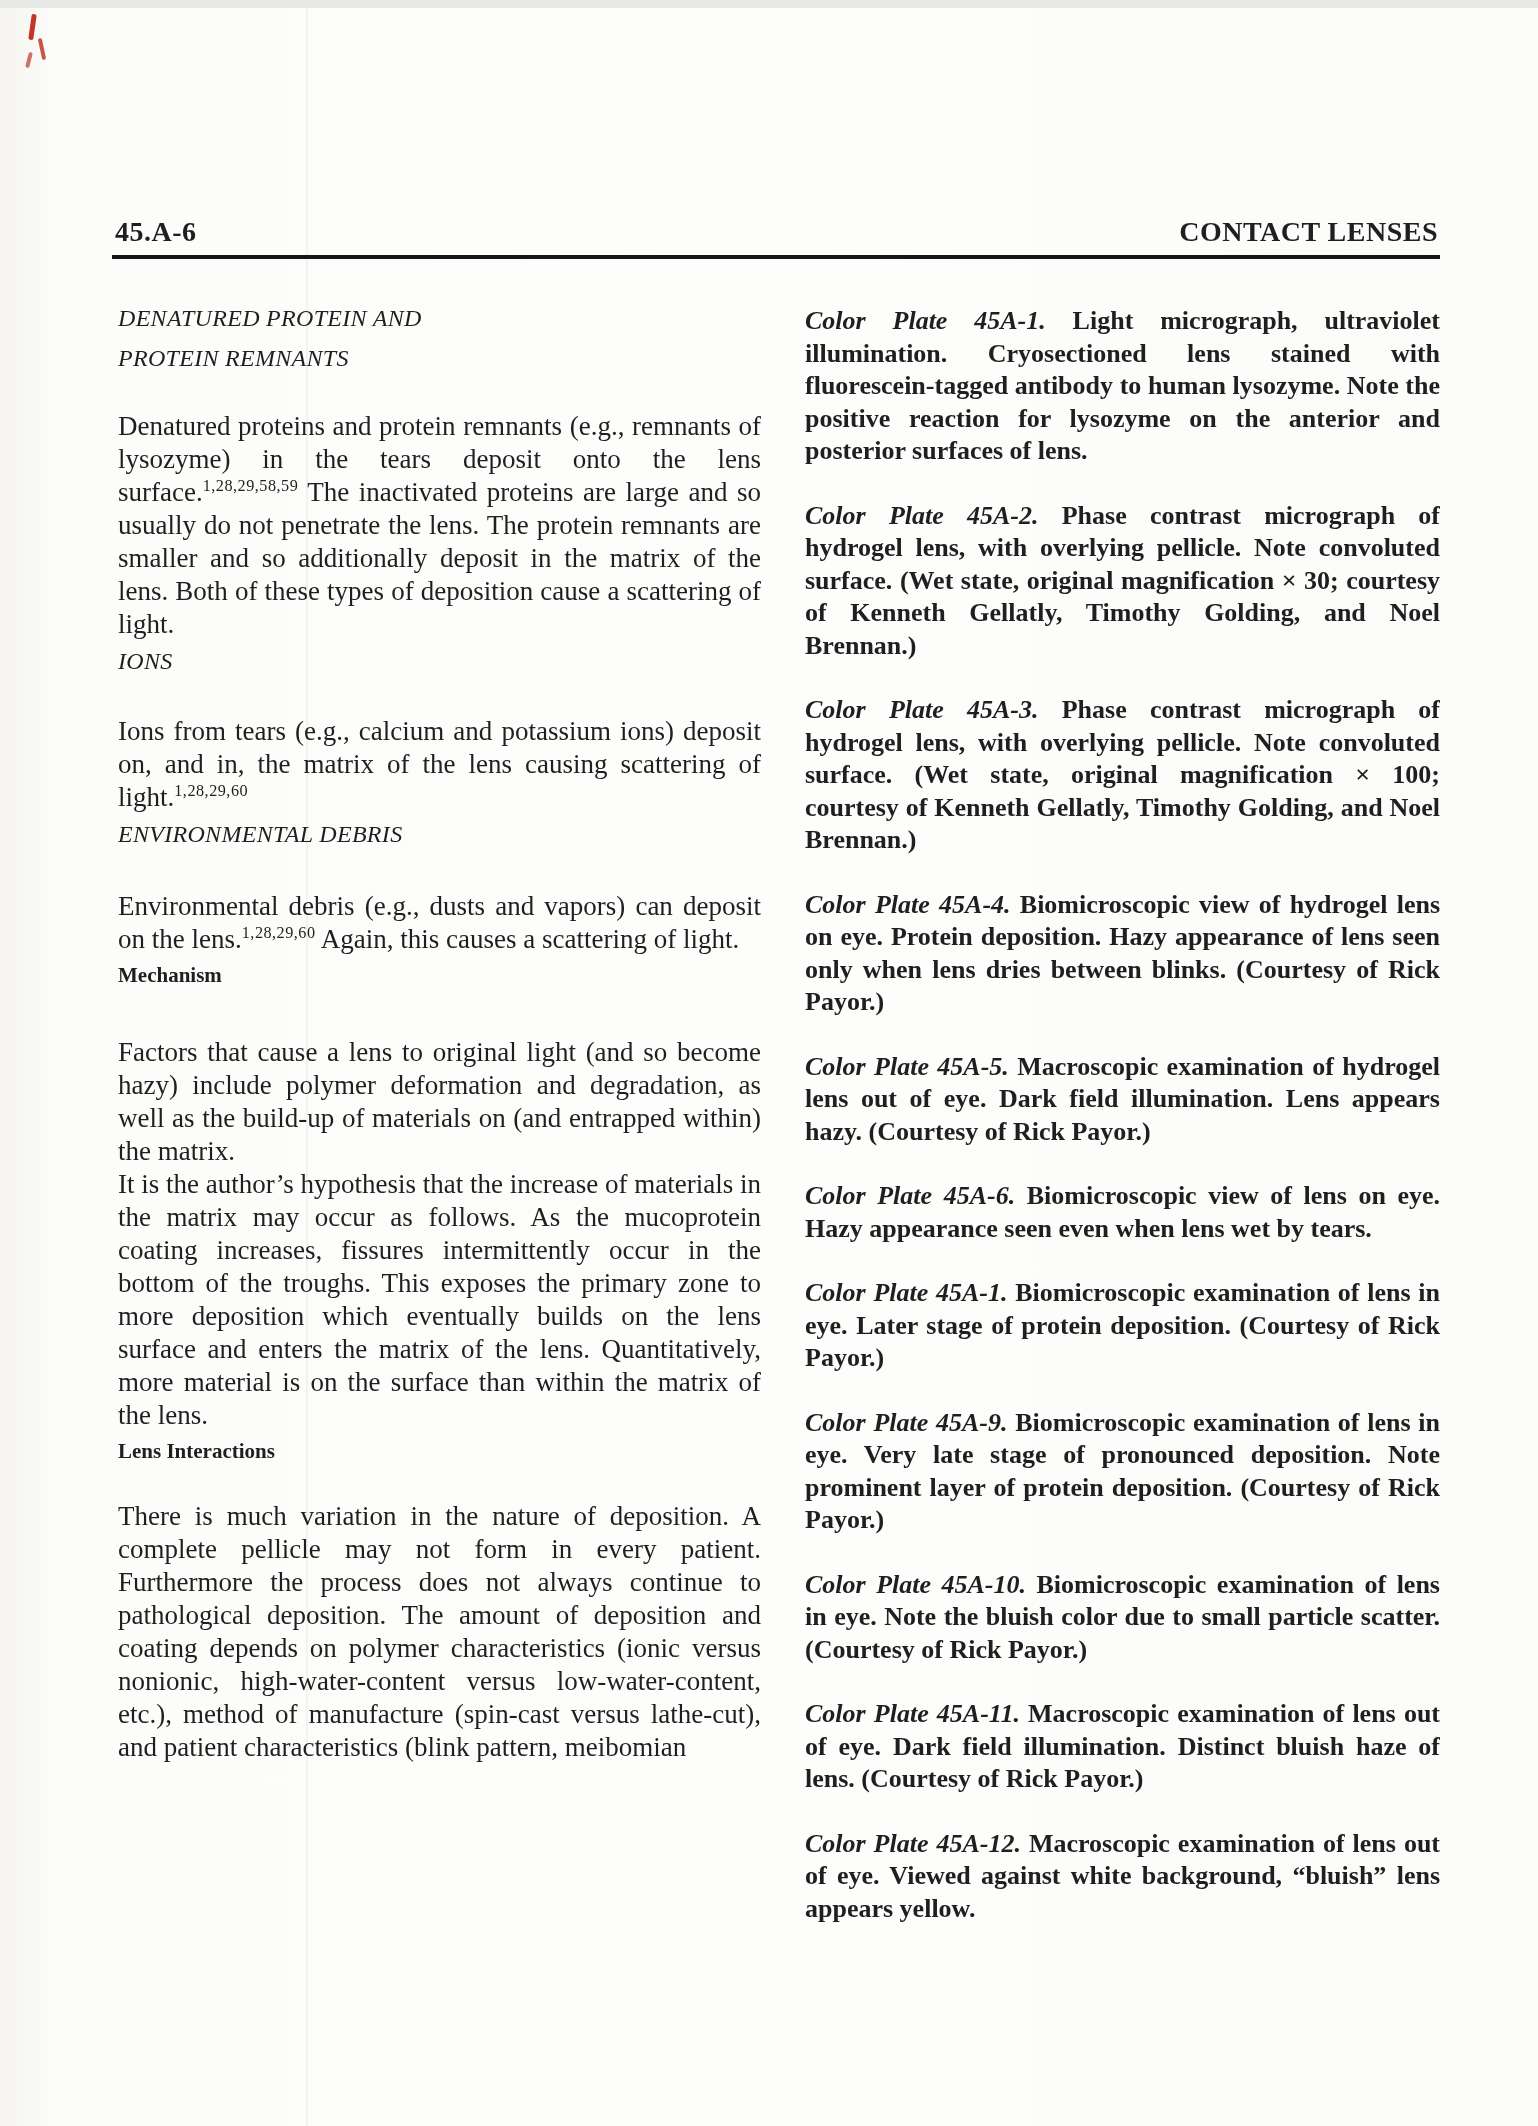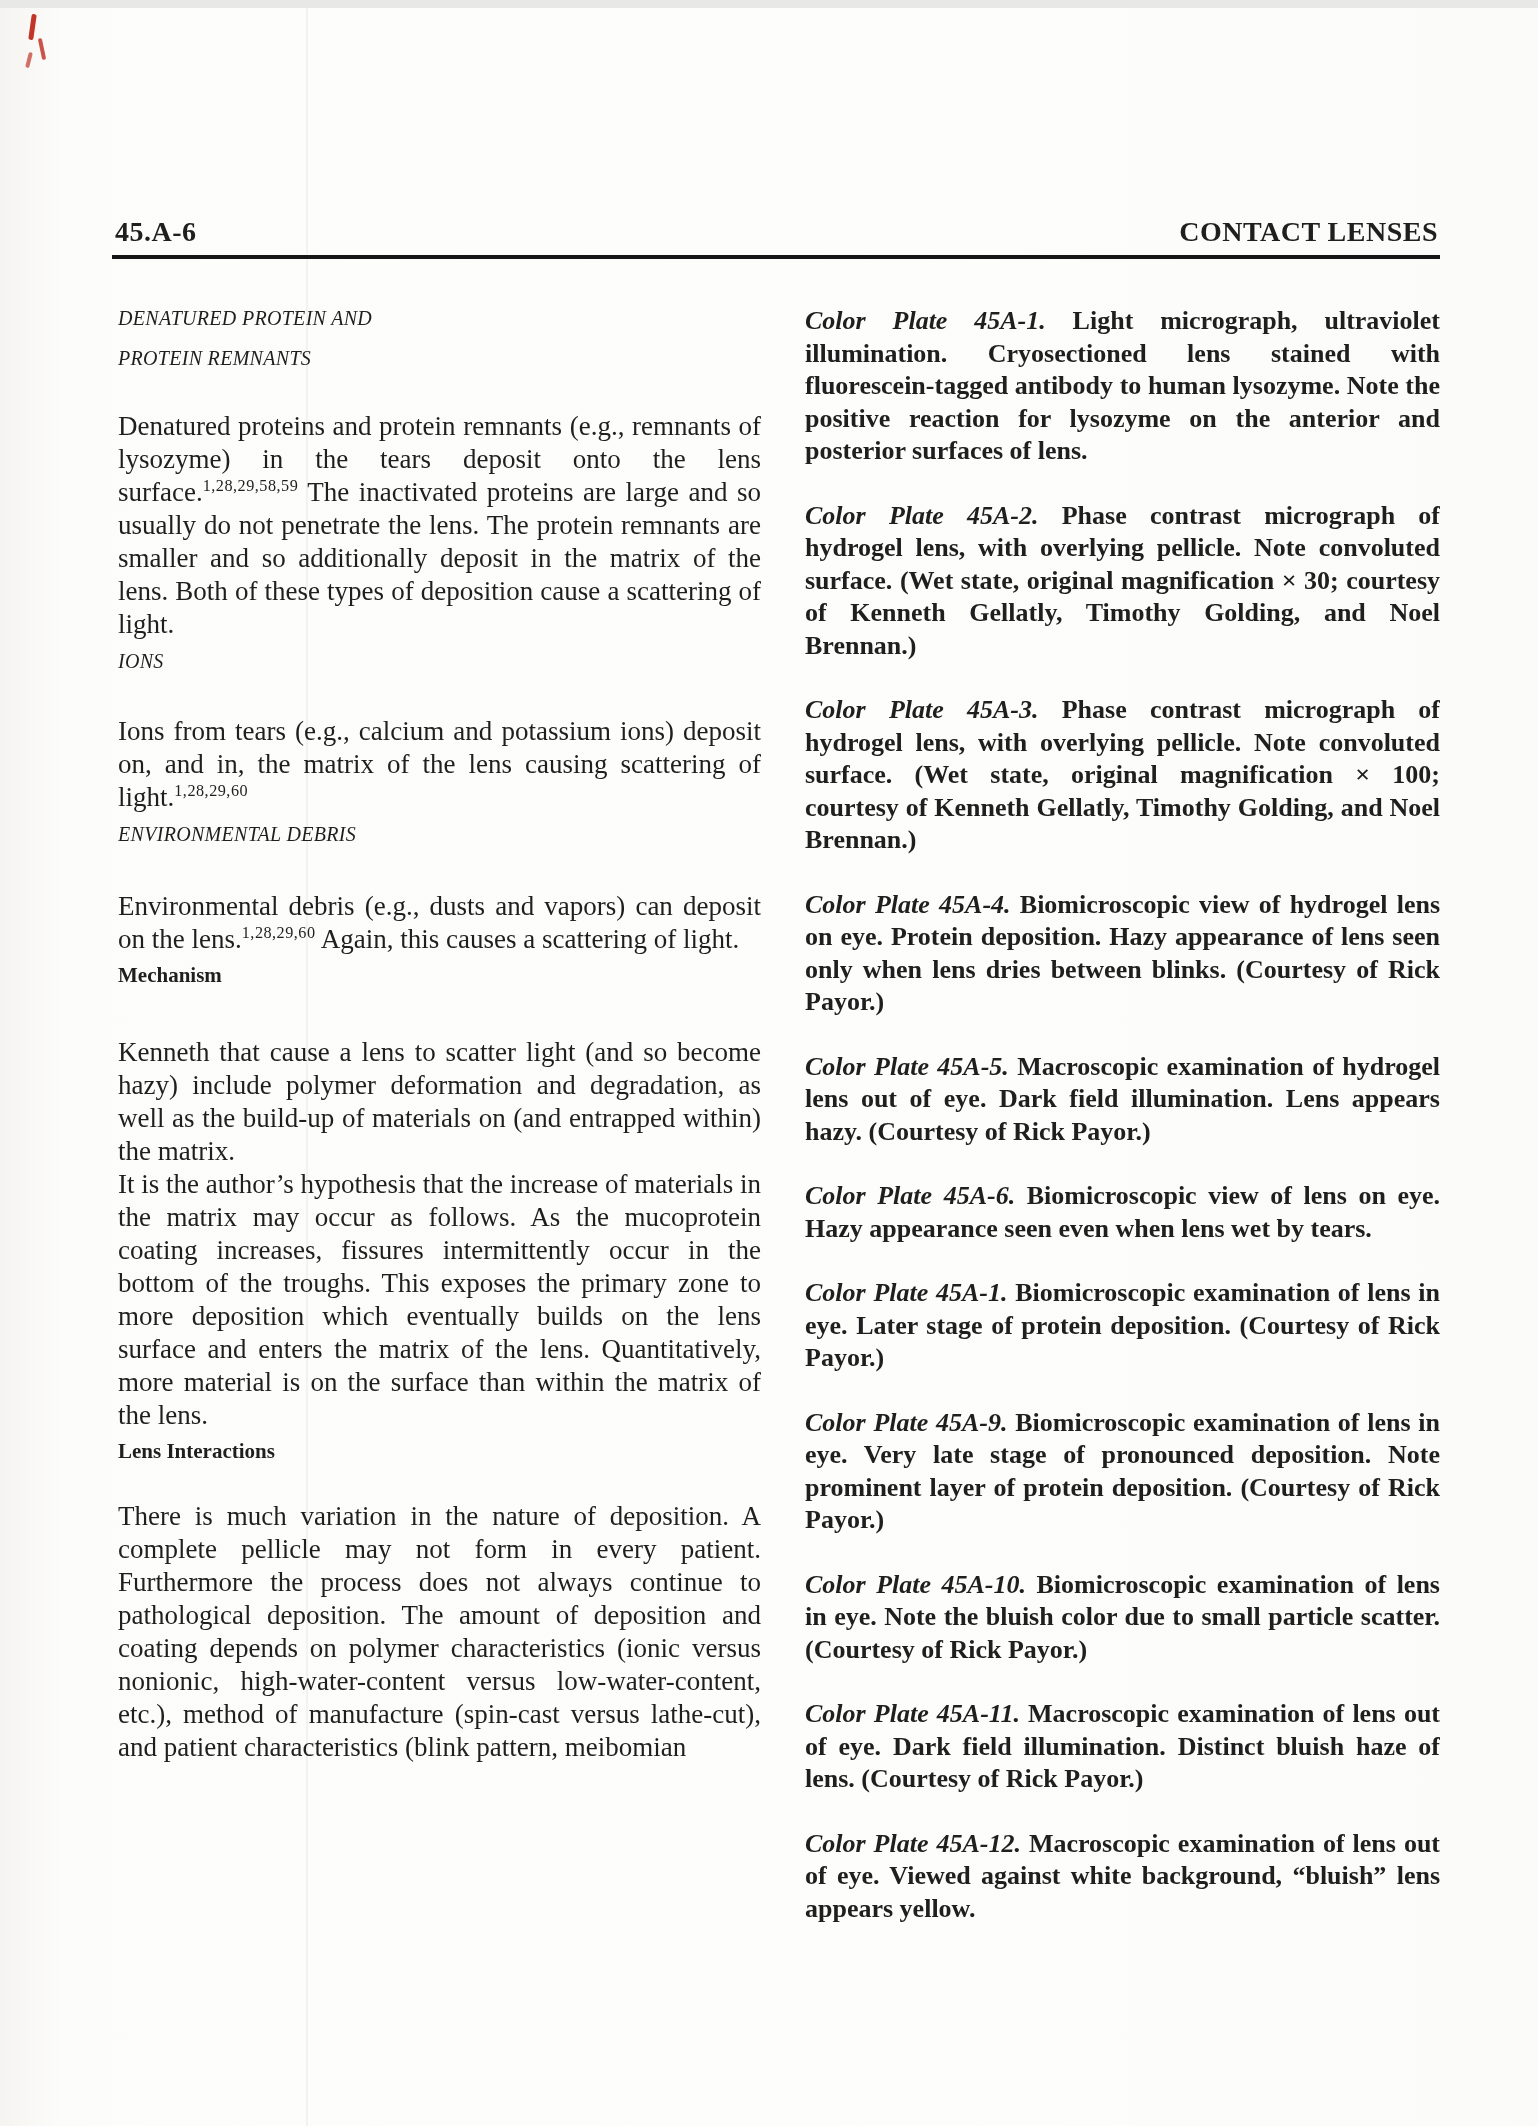--- a/index.html
+++ b/index.html
@@ -34,21 +34,21 @@
   
   .columns {
     position: absolute; top: 290px; left: 118px; right: 98px; bottom: 10px;
     display: flex; gap: 44px; overflow: hidden;
   }
   .col-left  { width: 643px; flex: none; font-size: 27px; line-height: 33px; }
   .col-right { flex: 1; font-size: 26px; line-height: 32.5px; padding-top: 7px; font-weight: bold; }
 
   .col-left p, .col-right p { margin: 0; text-align: justify; }
 
-  .h-italic { font-style: italic; font-size: 20px; line-height: 40px; letter-spacing: 0.3px; }
+  .h-italic { font-style: italic; font-size: 24px; line-height: 40px; letter-spacing: 0.3px; }
   .h-italic span { display: block; }
   .h-bold { font-weight: bold; font-size: 21px; line-height: 38px; }
   .h-bold span { display: block; }
 
   .mb-h1   { margin-bottom: 32px; }
   .para-1  { margin-bottom: 46px; }
   .h-ions  { margin-bottom: 34px; }
   .para-2  { margin-bottom: 48px; }
   .h-env   { margin-bottom: 36px; }
   .para-3  { margin-bottom: 52px; }
@@ -99,21 +99,21 @@
       <div class="h-italic h-env">
         <span>ENVIRONMENTAL DEBRIS</span>
       </div>
 
       <p class="para-3"><span>Environmental debris (e.g., dusts and vapors) can deposit on the lens.</span><sup class="ref">1,28,29,60</sup><span> Again, this causes a scattering of light.</span></p>
 
       <div class="h-bold h-mech">
         <span>Mechanism</span>
       </div>
 
-      <p class="para-4">Kenneth that cause a lens to scatter light (and so become hazy) include polymer deformation and degradation, as well as the build-up of materials on (and entrapped within) the matrix.</p>
+      <p class="para-4">Factors that cause a lens to original light (and so become hazy) include polymer deformation and degradation, as well as the build-up of materials on (and entrapped within) the matrix.</p>
       <p class="para-5">It is the author’s hypothesis that the increase of materials in the matrix may occur as follows. As the mucoprotein coating increases, fissures intermittently occur in the bottom of the troughs. This exposes the primary zone to more deposition which eventually builds on the lens surface and enters the matrix of the lens. Quantitatively, more material is on the surface than within the matrix of the lens.</p>
 
       <div class="h-bold h-fact">
         <span>Lens Interactions</span>
       </div>
 
       <p>There is much variation in the nature of deposition. A complete pellicle may not form in every patient. Furthermore the process does not always continue to pathological deposition. The amount of deposition and coating depends on polymer characteristics (ionic versus nonionic, high-water-content versus low-water-content, etc.), method of manufacture (spin-cast versus lathe-cut), and patient characteristics (blink pattern, meibomian</p>
     </div>
 
     <div class="col-right">

